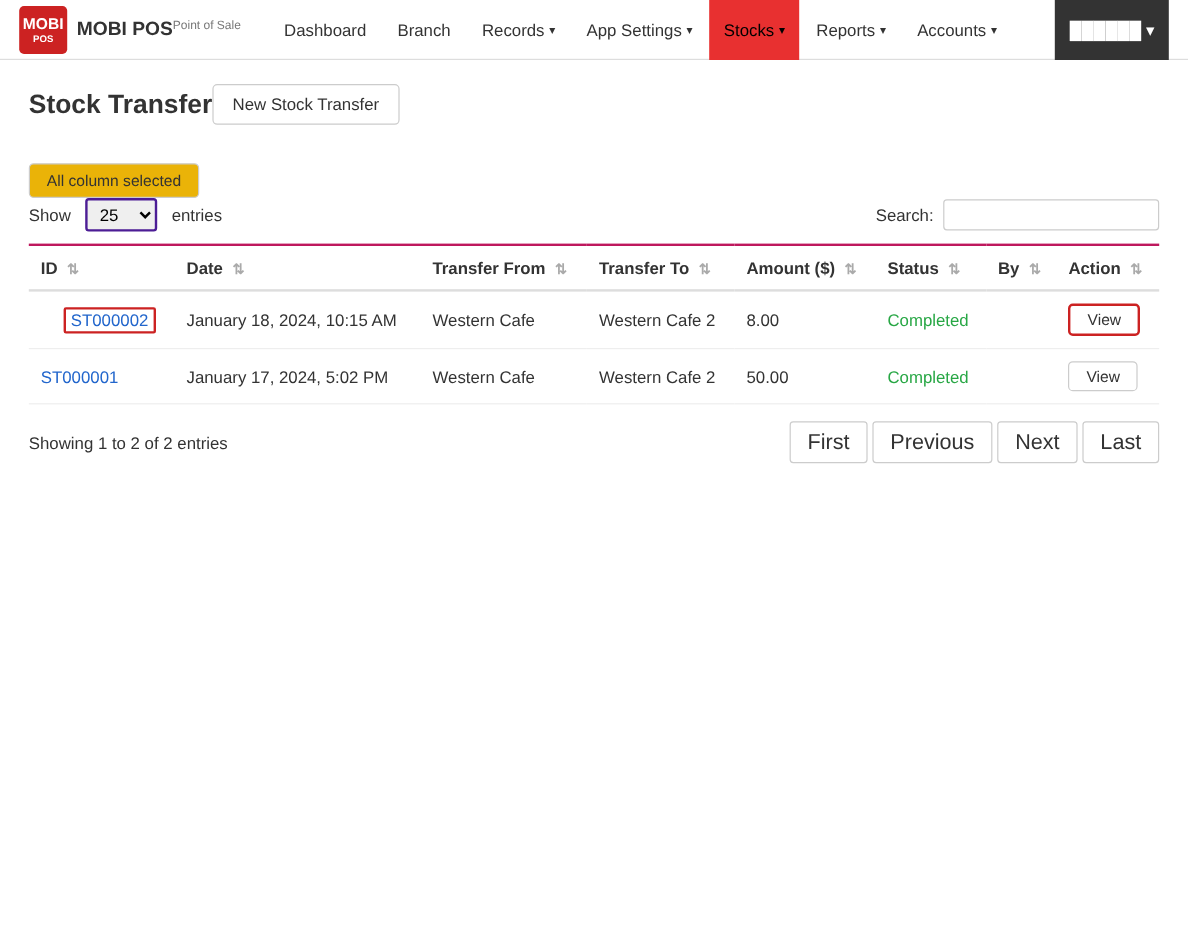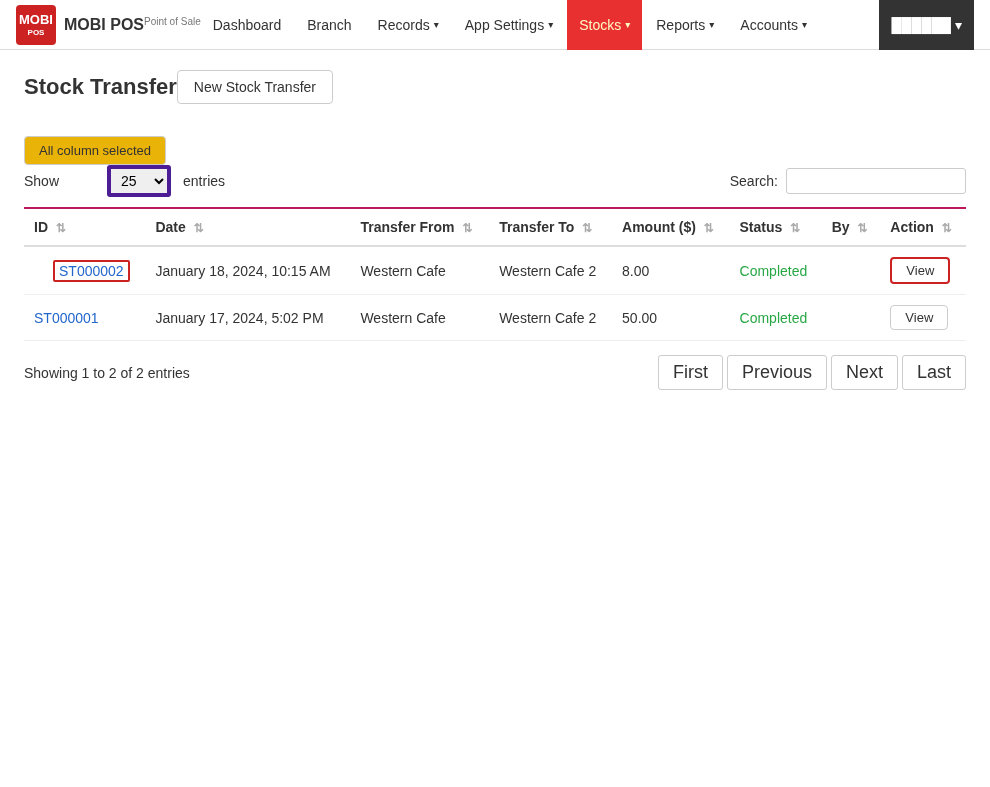--- a/index.html
+++ b/index.html
@@ -11,20 +11,21 @@
       align-items: center;
       background: #fff;
       border-bottom: 1px solid #ddd;
       padding: 0 16px;
       height: 50px;
     }
     .navbar-brand {
       display: flex;
       align-items: center;
       gap: 8px;
+      margin-right: 24px;
       text-decoration: none;
     }
     .brand-logo {
       width: 40px;
       height: 40px;
       background: #cc2222;
       border-radius: 4px;
       display: flex;
       flex-direction: column;
       align-items: center;
@@ -53,21 +54,21 @@
       align-items: center;
       cursor: pointer;
       color: #333;
       font-size: 14px;
       text-decoration: none;
       white-space: nowrap;
       position: relative;
     }
     .nav-item.active {
       background: #e83030;
-      color: #fef9c3;
+      color: #000000;
     }
     .nav-item .caret {
       margin-left: 4px;
       font-size: 10px;
     }
     .nav-user {
       display: flex;
       align-items: center;
       gap: 4px;
       padding: 0 12px;
@@ -122,24 +123,23 @@
       margin-bottom: 10px;
     }
     .show-entries {
       display: flex;
       align-items: center;
       gap: 12px;
       font-size: 14px;
     }
     .show-entries select {
       padding: 3px 6px;
-      border: 4px solid #4c1d95;
+      border: 2px solid #4c1d95;
       border-radius: 3px;
       font-size: 14px;
-      margin-left: 36px;
     }
     .search-box {
       display: flex;
       align-items: center;
       gap: 8px;
     }
     .search-box input {
       padding: 4px 8px;
       border: 1px solid #ccc;
       border-radius: 3px;

